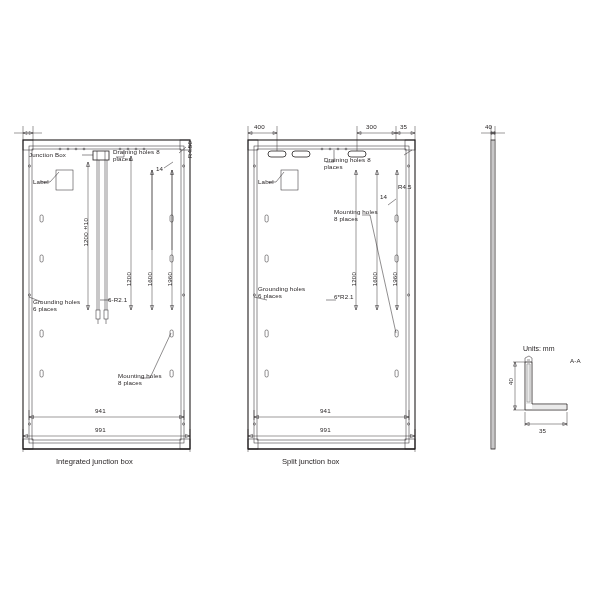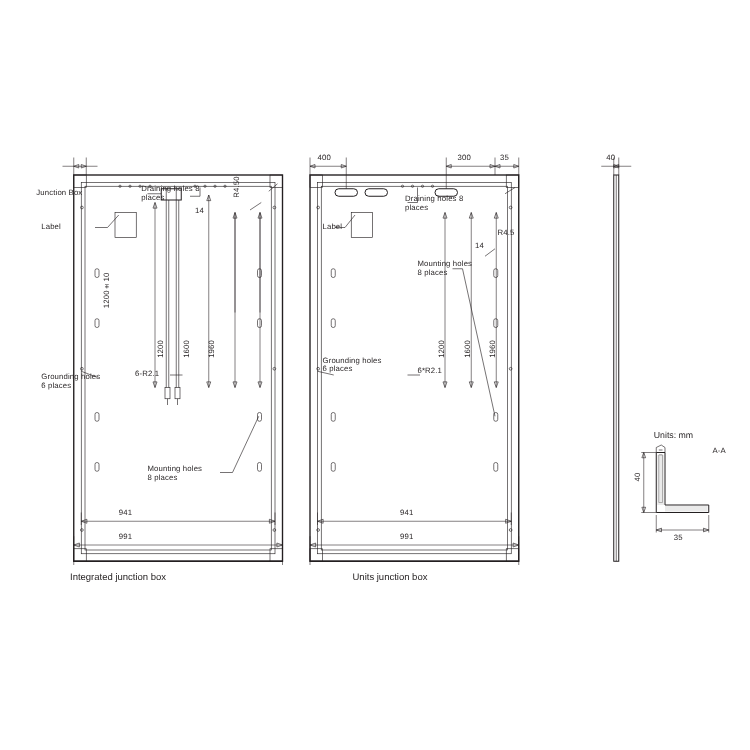--- a/index.html
+++ b/index.html
@@ -50,21 +50,21 @@
   .med { stroke-width: 0.8; }
   .thick { stroke-width: 1.1; }
   .dim { stroke: #231f20; stroke-width: 0.45; fill: none; }
   .hatch { fill: #d9d9d9; }
 </style>
 </head>
 <body>
 
 <div id="root">
 
-  <div class="abs" style="left:0px; top:0px; width:230px; height:600px;padding-left:36px;">
+  <div class="abs" style="left:0px; top:0px; width:230px; height:600px;">
 
     <svg width="230" height="600">
 
       <rect class="ln thick" x="23" y="140" width="167" height="309"></rect>
 
       <rect class="ln thin" x="29" y="146" width="155" height="297"></rect>
       <rect class="ln thin" x="32" y="149" width="149" height="291"></rect>
 
       <rect class="ln thin" x="23" y="140" width="10" height="10"></rect>
       <rect class="ln thin" x="180" y="140" width="10" height="10"></rect>
@@ -292,21 +292,21 @@
     <div class="abs lbl" style="left:24px; top:123px;">400</div>
     <div class="abs lbl" style="left:136px; top:123px;">300</div>
     <div class="abs lbl" style="left:170px; top:123px;">35</div>
 
     <div class="abs lbl vert" style="left:120px; top:272px;">1200</div>
     <div class="abs lbl vert" style="left:141px; top:272px;">1600</div>
     <div class="abs lbl vert" style="left:161px; top:272px;">1960</div>
     <div class="abs lbl" style="left:90px; top:407px;">941</div>
     <div class="abs lbl" style="left:90px; top:426px;">991</div>
 
-    <div class="abs caption" style="left:52px; top:457px;">Units junction box</div>
+    <div class="abs caption" style="left:52px; top:457px;">Split junction box</div>
   </div>
 
   <div class="abs" style="left:445px; top:0px; width:75px; height:600px;">
     <svg width="75" height="600">
 
       <rect class="ln med" x="46" y="140" width="4" height="309"></rect>
       <line class="ln thin" x1="48" y1="140" x2="48" y2="449"></line>
 
       <line class="dim" x1="46" y1="126" x2="46" y2="140"></line>
       <line class="dim" x1="50" y1="126" x2="50" y2="140"></line>

